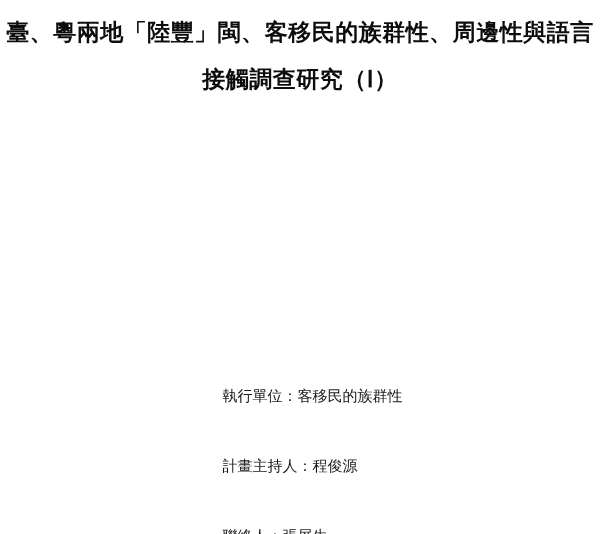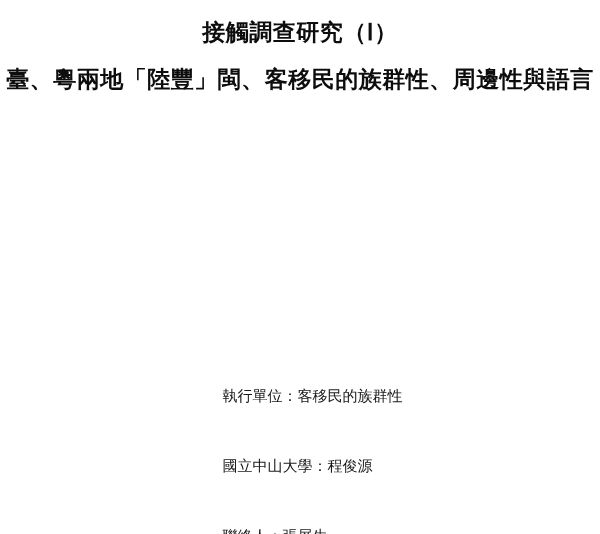--- a/index.html
+++ b/index.html
@@ -46,30 +46,30 @@
   .info-label, .info-value {
     display: inline;
   }
 </style>
 </head>
 <body>
 
 <div class="doc-page">
 
   <div class="title-block">
+    <div class="title-line">臺、粵兩地「陸豐」閩、客移民的族群性、周邊性與語言</div>
     <div class="title-line">接觸調查研究（Ⅰ）</div>
-    <div class="title-line">臺、粵兩地「陸豐」閩、客移民的族群性、周邊性與語言</div>
   </div>
 
   <div class="info-block">
     <div class="info-row">
       <span class="info-label">執行單位：</span><span class="info-value">客移民的族群性</span>
     </div>
     <div class="info-row">
-      <span class="info-label">國立中山大學：</span><span class="info-value">程俊源</span>
+      <span class="info-label">計畫主持人：</span><span class="info-value">程俊源</span>
     </div>
     <div class="info-row">
       <span class="info-label">聯絡人：</span><span class="info-value">張屏生</span>
     </div>
 
   </div>
 
 </div>
 
 </body></html>

